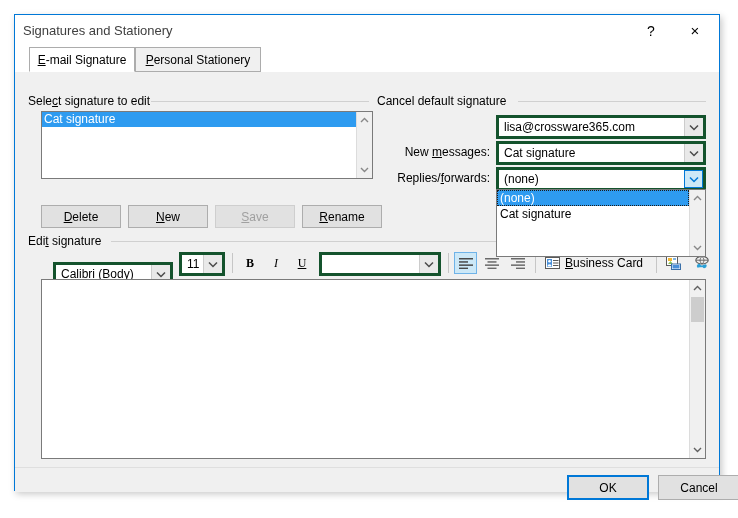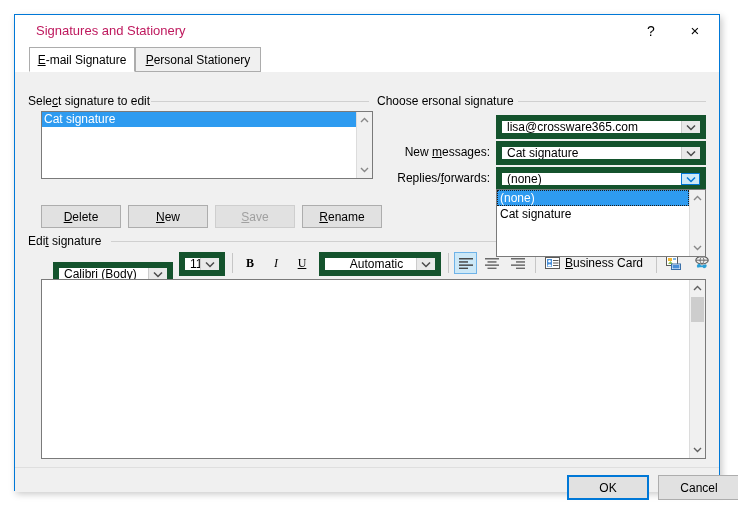--- a/index.html
+++ b/index.html
@@ -18,22 +18,22 @@
     border:1px solid #0078d7;
     box-sizing:border-box;
     box-shadow:2px 3px 7px rgba(0,0,0,.22);
   }
   
   .titlebar{
     position:absolute;left:0;top:0;width:100%;height:32px;
     background:#ffffff;
   }
   .title-text{
-    position:absolute;left:21px;top:8px;
-    font-size:13px;color:#be185d;
+    position:absolute;left:8px;top:8px;
+    font-size:13px;color:#404040;
   }
   .tb-btn{
     position:absolute;top:0;width:44px;height:31px;
     background:#ffffff;border:none;padding:0;margin:0;
     font-family:"Liberation Sans", sans-serif;
     font-size:14px;color:#000;cursor:default;
     display:flex;align-items:center;justify-content:center;
   }
   .tb-help{right:46px;}
   .tb-close{right:2px;font-size:15px;}
@@ -116,21 +116,21 @@
   }
   .btn.disabled{color:#a0a0a0;background:#e1e1e1;border-color:#cecece;}
   .btn.default{
     border:2px solid #0078d7;background:#e1e1e1;
   }
   .u{text-decoration:underline;}
 
   
   .combo{
     position:absolute;box-sizing:border-box;
-    background:#ffffff;border:6px solid #14532d;
+    background:#ffffff;border:3px solid #14532d;
     height:24px;
   }
   .combo .ctext{
     position:absolute;left:5px;top:0;height:100%;
     display:flex;align-items:center;font-size:12px;color:#000;
     white-space:nowrap;overflow:hidden;
   }
   .combo .carrow{
     position:absolute;right:0;top:0;width:19px;height:100%;
     background:#e9e9e9;border-left:1px solid #cccccc;box-sizing:border-box;
@@ -242,21 +242,21 @@
     <button class="btn" style="left:113px;top:133px;width:80px;height:23px;">
       <span><span class="u">N</span>ew</span>
     </button>
     <button class="btn" style="left:287px;top:133px;width:80px;height:23px;">
       <span><span class="u">R</span>ename</span>
     </button>
     <button class="btn disabled" style="left:200px;top:133px;width:80px;height:23px;">
       <span><span class="u">S</span>ave</span>
     </button>
 
-    <div class="grouplabel" style="left:362px;top:22px;">Choose ersonal signature</div>
+    <div class="grouplabel" style="left:362px;top:22px;">Cancel default signature</div>
     <div class="grouprule" style="left:503px;top:29px;width:188px;"></div>
 
     <div class="combo" style="left:481px;top:43px;width:210px;">
       <span class="ctext">lisa@crossware365.com</span>
       <span class="carrow">
         <svg width="10" height="7" viewBox="0 0 10 7">
             <path d="M1 1.5 L5 5.5 L9 1.5" fill="none" stroke="#4a4a4a" stroke-width="1.5"></path>
           </svg>
       </span>
     </div>
@@ -330,21 +330,20 @@
         <span>B</span>
       </div>
       <div class="tbtn" style="left:224px;top:1px;width:22px;height:22px;font-style:italic;font-family:'Liberation Serif',serif;">
         <span>I</span>
       </div>
       <div class="tbtn" style="left:250px;top:1px;width:22px;height:22px;text-decoration:underline;font-family:'Liberation Serif',serif;">
         <span>U</span>
       </div>
 
       <div class="combo" style="left:278px;top:1px;width:122px;">
-        <span class="ctext" style="left:0;width:103px;justify-content:center;">Automatic</span>
         <span class="carrow">
           <svg width="10" height="7" viewBox="0 0 10 7">
               <path d="M1 1.5 L5 5.5 L9 1.5" fill="none" stroke="#4a4a4a" stroke-width="1.5"></path>
             </svg>
         </span>
       </div>
 
       <div class="sep" style="left:407px;top:2px;height:20px;"></div>
 
       <div class="tbtn active" style="left:413px;top:1px;width:23px;height:22px;">

